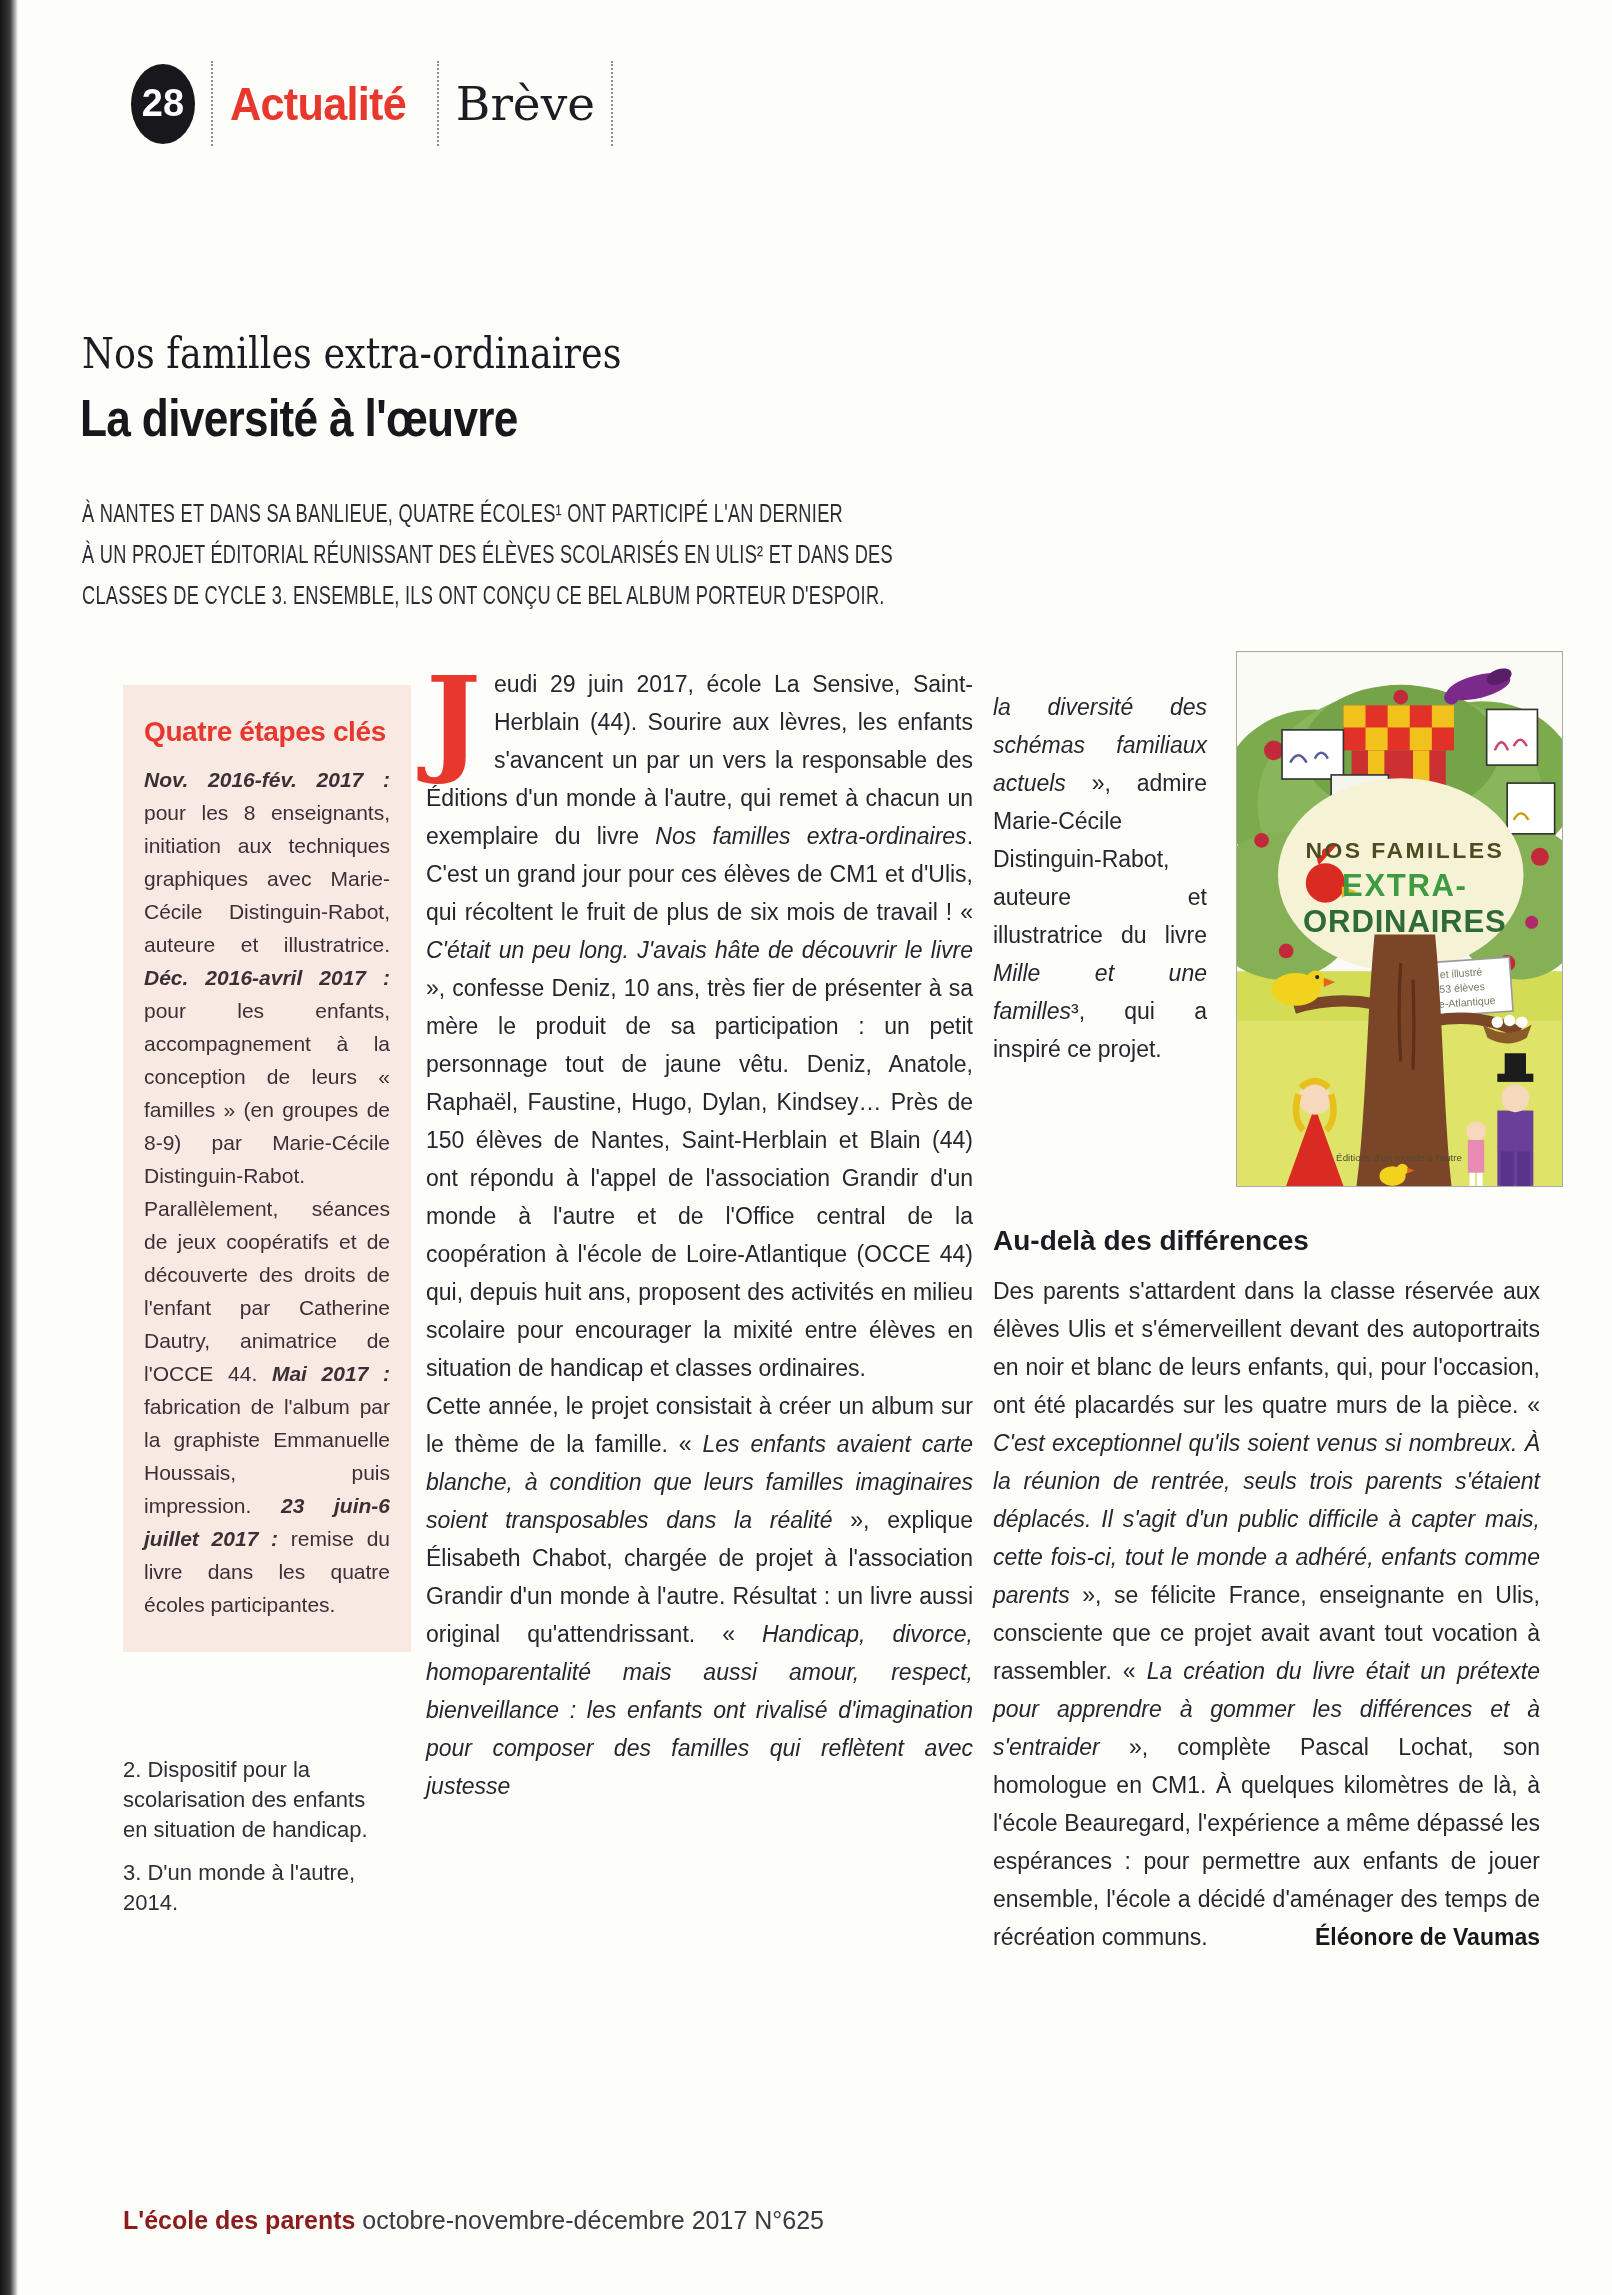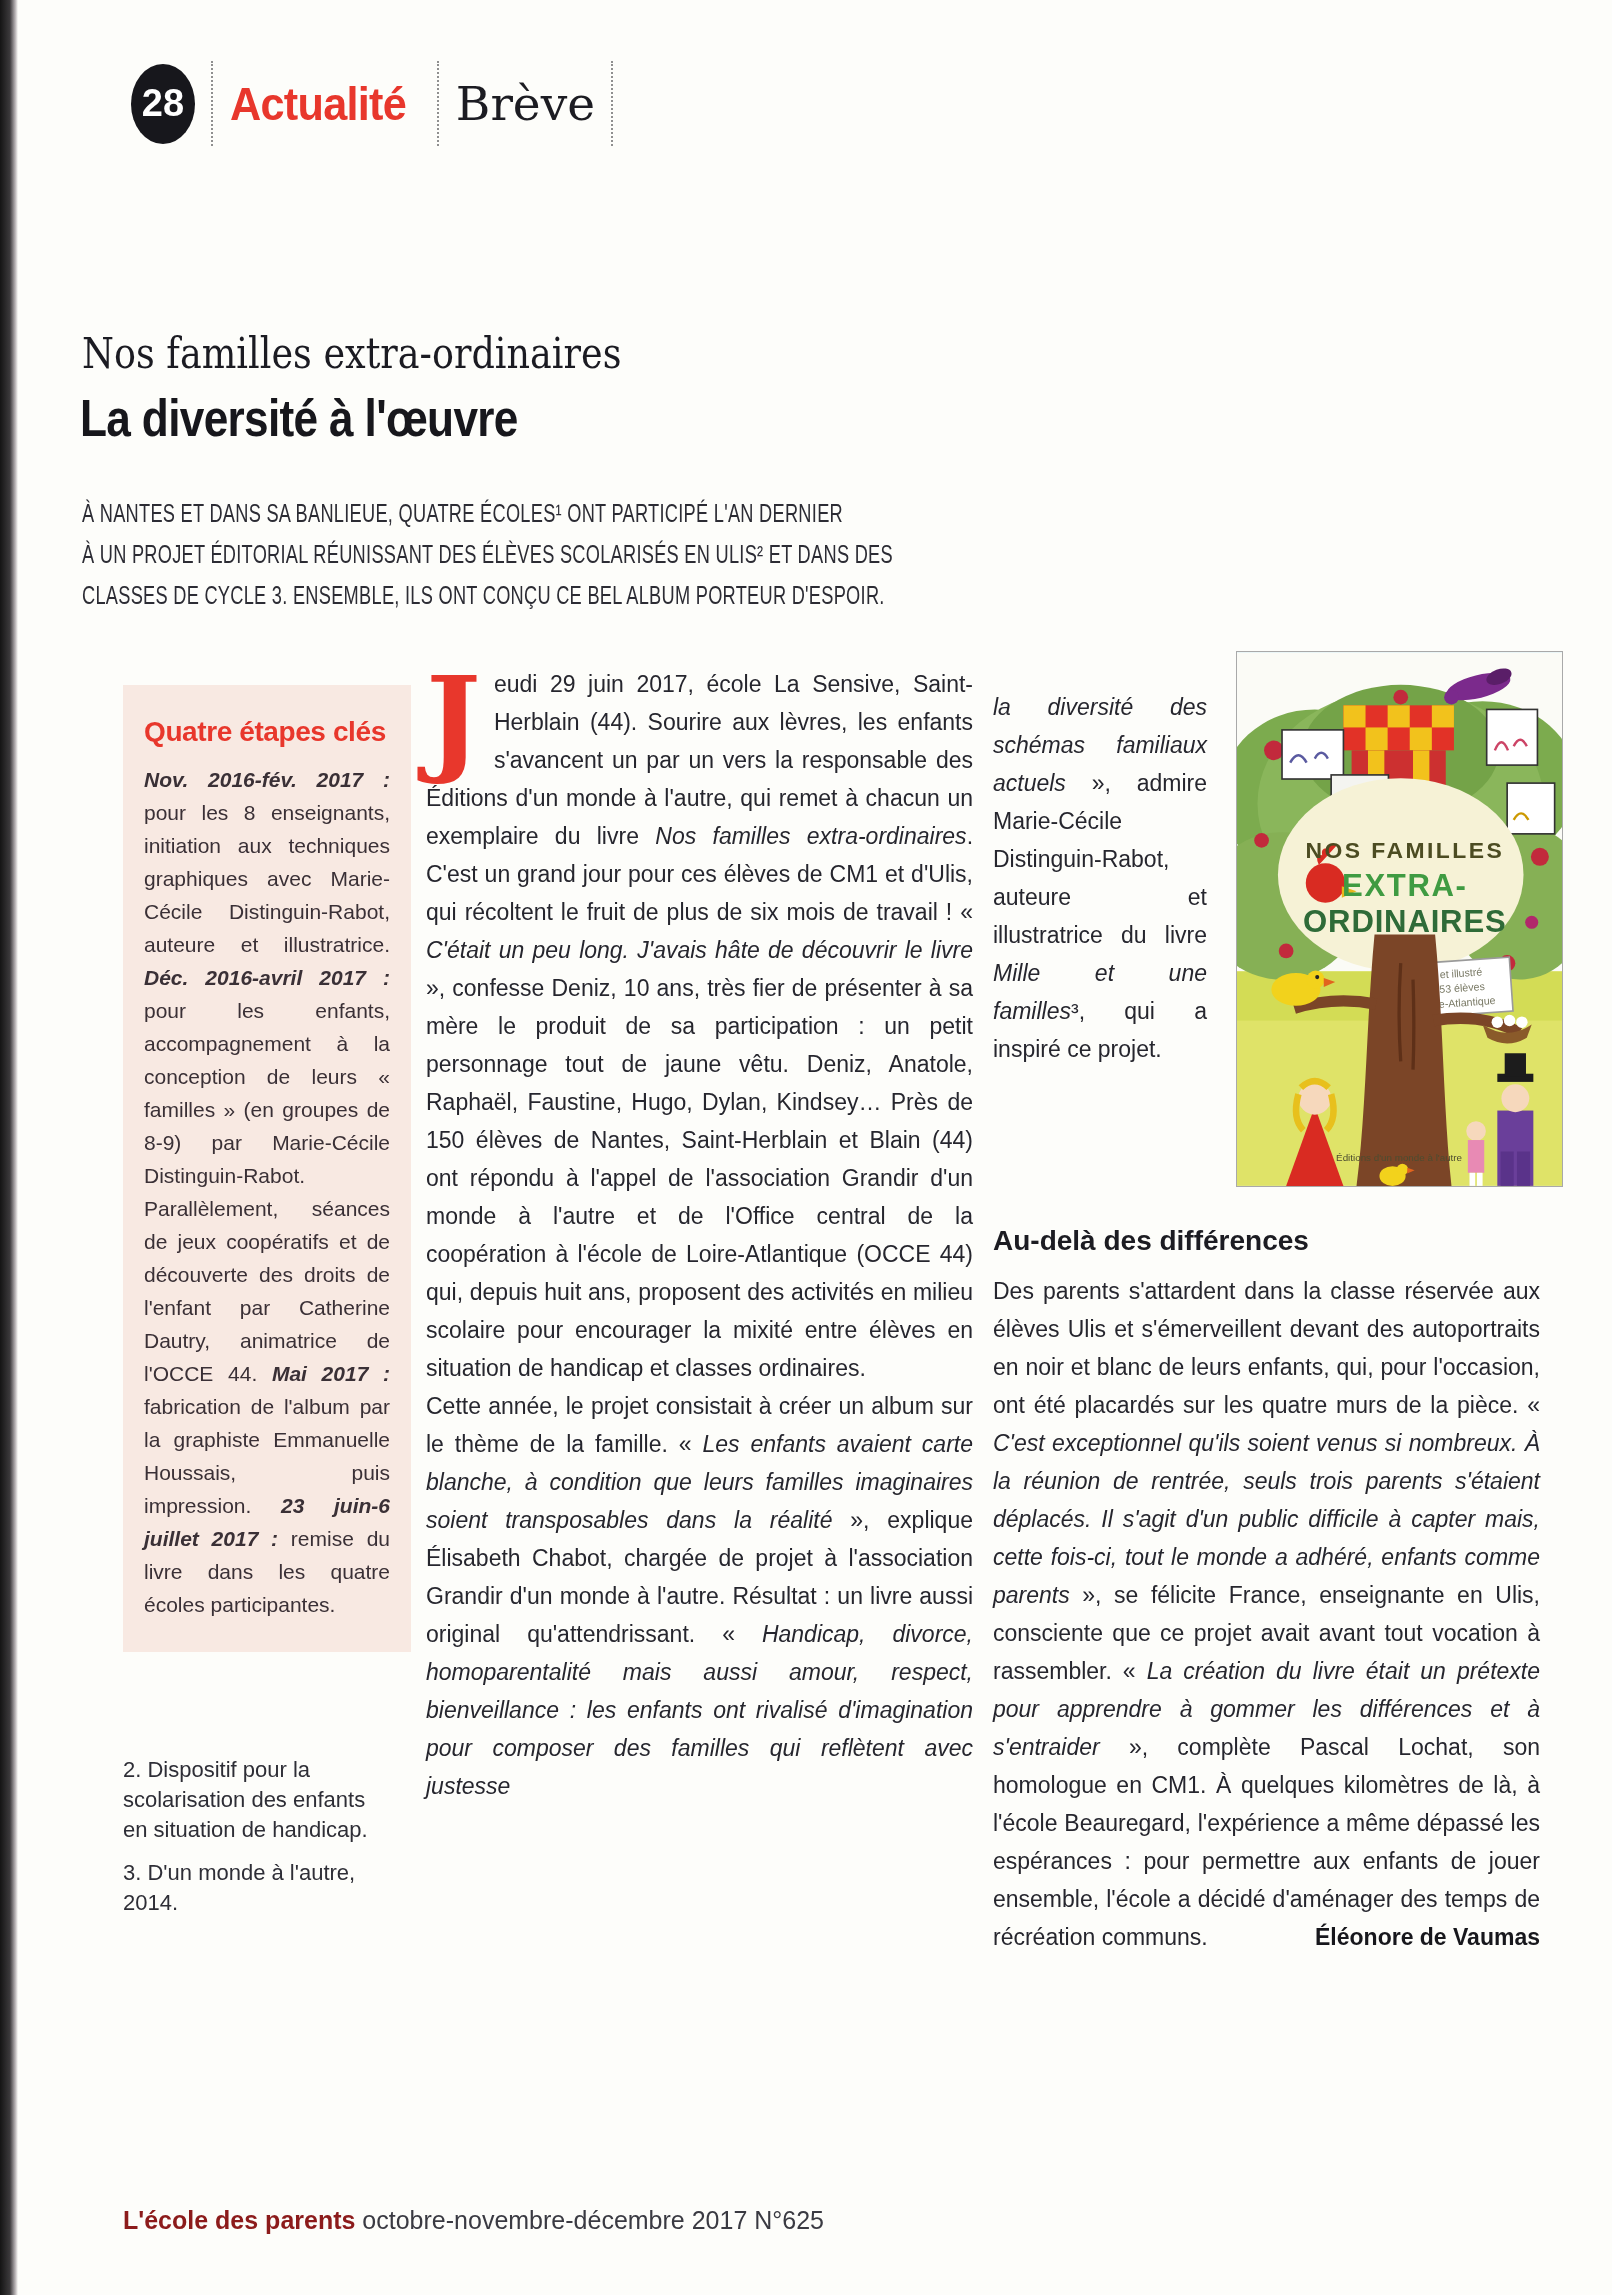--- a/index.html
+++ b/index.html
@@ -39,21 +39,21 @@
   .col3{left:993px;margin-top:23px;}
   .col p{margin:0;}
   .it{font-style:italic;}
   .dropcap{float:left;font-family:"DejaVu Serif",serif;font-weight:bold;font-size:116px;
     line-height:92px;color:#e8372c;margin:8.2px 13px 4.9px 0;}
   .book-float{float:right;width:320px;height:534px;margin-left:13px;}
   .subheading{clear:right;font-size:28px;font-weight:bold;color:#1c1c22;margin:13px 0 11.5px 0;text-align:left;}
   .byline{float:right;font-weight:bold;color:#17171c;}
   
   .book{position:absolute;left:1236px;top:651px;width:327px;height:536px;
-    border:0.8px solid #a9a9a9;background:#7dd3fc;box-sizing:border-box;}
+    border:0.8px solid #a9a9a9;background:#fdba74;box-sizing:border-box;}
   .book svg{display:block;}
   
   .footer{position:absolute;left:123px;top:2206px;font-size:25px;color:#3a3a42;}
   .footer .brand{font-weight:bold;color:#8c1b1b;}
 </style>
 </head>
 <body>
 
 <div class="page">
   <div class="scan-edge"></div>

